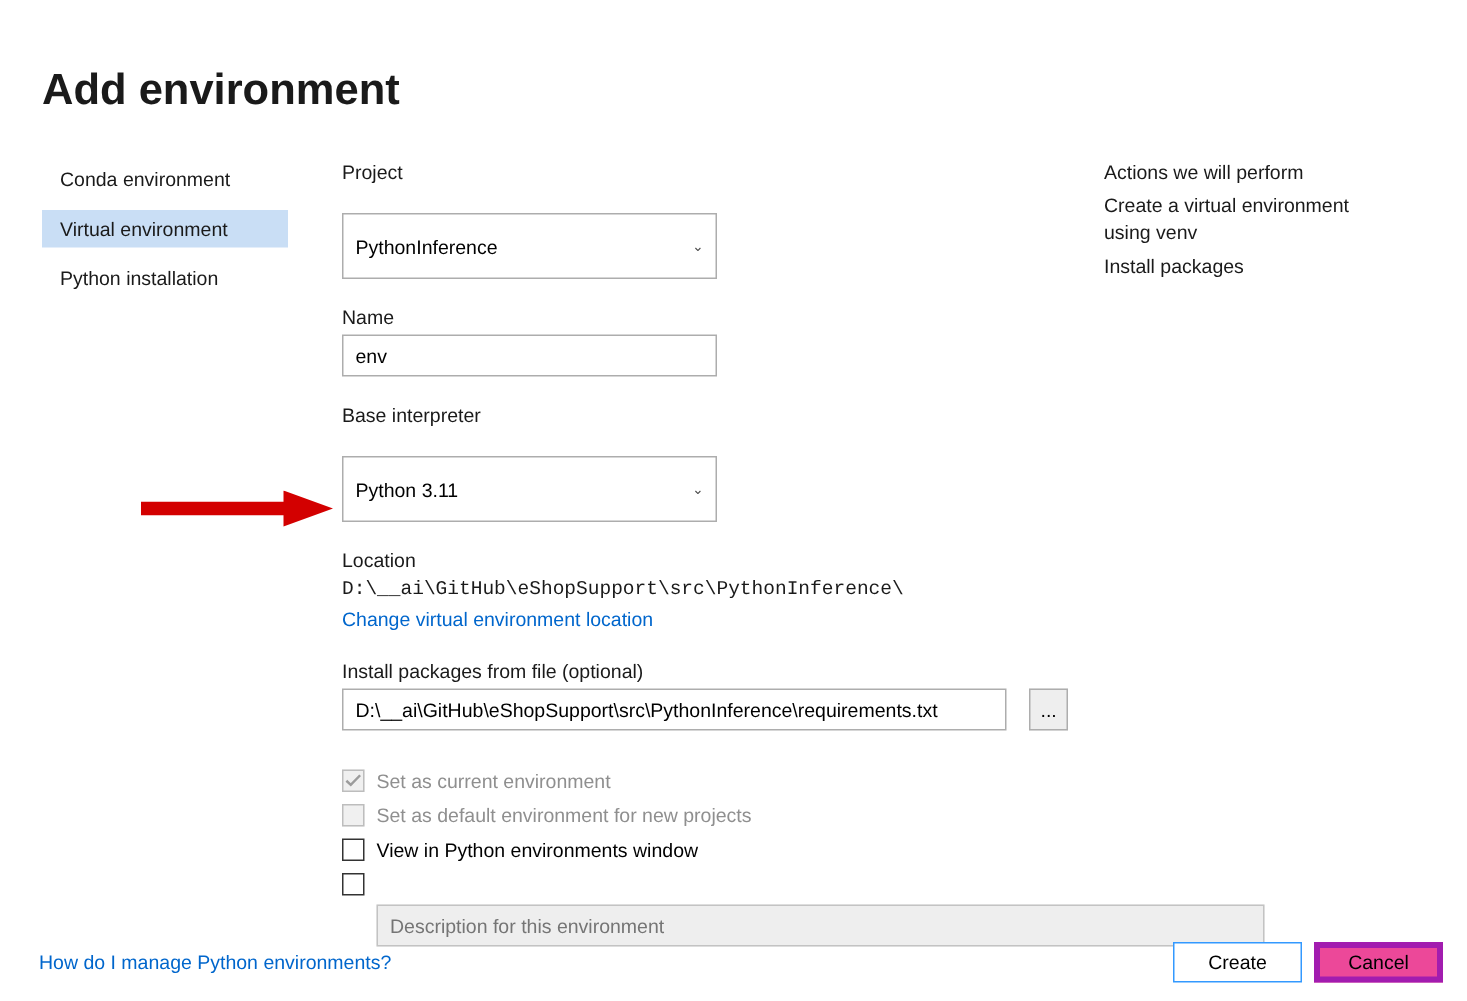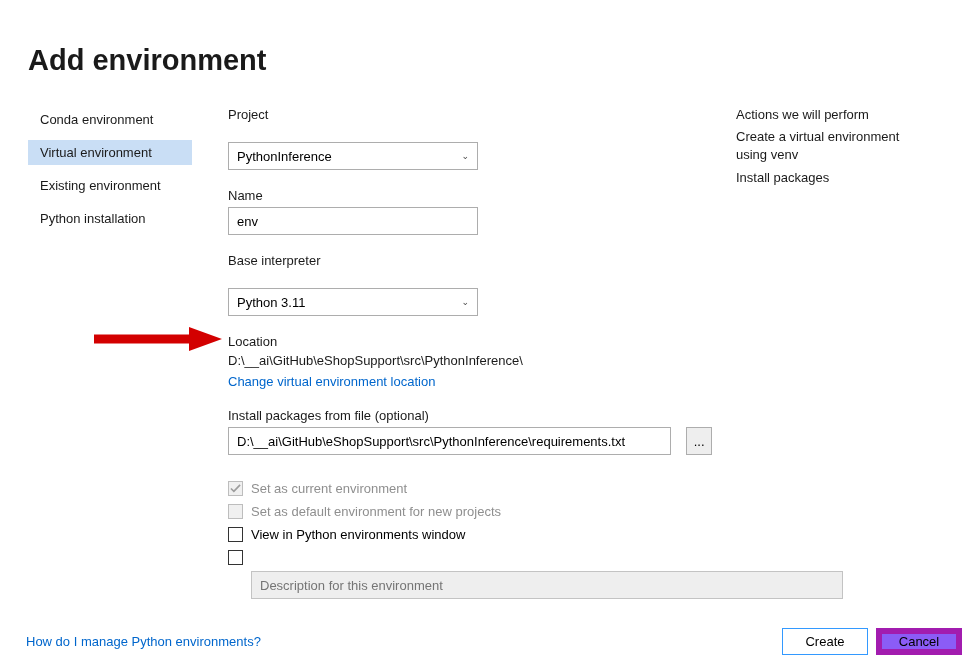--- a/index.html
+++ b/index.html
@@ -52,21 +52,21 @@
       font-size: 13px;
       color: #1a1a1a;
       margin-bottom: 4px;
       display: block;
     }
     .field-group {
       margin-bottom: 18px;
     }
     .select-box {
       width: 250px;
-      height: 28px;
+      height: 44px;
       border: 1px solid #adadad;
       padding: 0 8px;
       background: #fff;
       display: flex;
       align-items: center;
       justify-content: space-between;
       font-size: 13px;
       cursor: pointer;
       margin-top: 20px;
     }
@@ -82,20 +82,21 @@
       font-size: 13px;
       font-family: inherit;
     }
     .text-input.wide {
       width: 482px;
     }
     .location-text {
       font-size: 13px;
       color: #1a1a1a;
       margin-bottom: 4px;
+      font-family: Liberation Mono, monospace;
     }
     .link {
       font-size: 13px;
       color: #0066cc;
       cursor: pointer;
     }
     .packages-row {
       display: flex;
       align-items: flex-end;
       gap: 15px;
@@ -182,41 +183,40 @@
       color: #0066cc;
       cursor: pointer;
     }
     .footer-buttons {
       display: flex;
       gap: 8px;
     }
     .btn {
       width: 86px;
       height: 27px;
-      border: 6px solid #a21caf;
-      background: #8b5cf6;
+      border: 4px solid #a21caf;
+      background: #ec4899;
       font-size: 13px;
       font-family: inherit;
       cursor: pointer;
     }
     .btn.primary {
       border: 1px solid #3399ff;
       background: #fff;
     }
   </style>
 </head>
 <body>
 
 <h1 class="title">Add environment</h1>
 
 <div class="main-layout">
   <div class="sidebar">
     <div class="sidebar-item">Conda environment</div>
     <div class="sidebar-item selected">Virtual environment</div>
-    <div class="sidebar-item">Existing environment</div>
     <div class="sidebar-item">Python installation</div>
   </div>
 
   <div class="center-col">
     <div class="field-group">
       <label class="field-label">Project</label>
       <div class="select-box">
         <span>PythonInference</span>
         <span class="chevron">⌄</span>
       </div>

